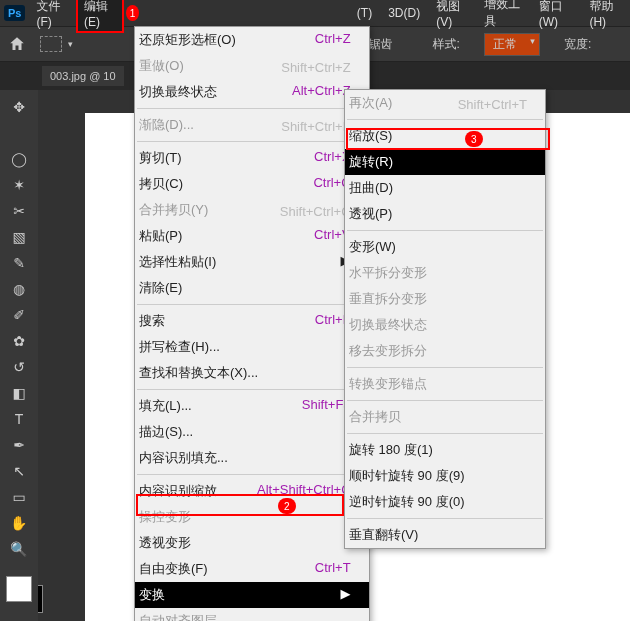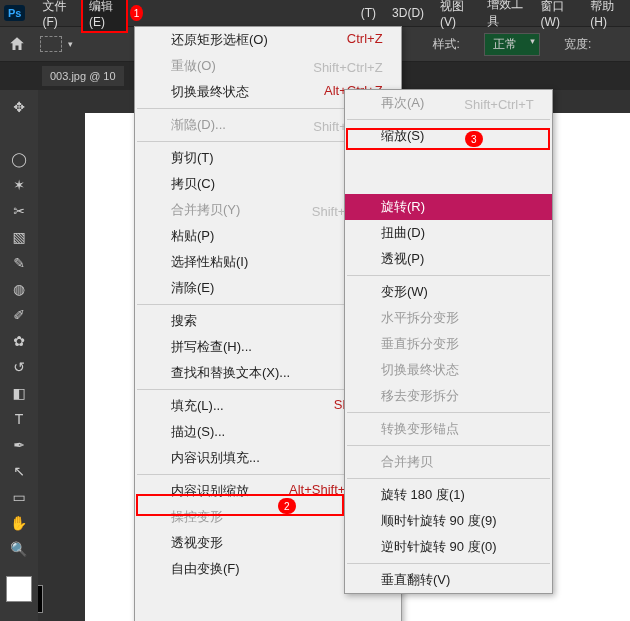--- a/index.html
+++ b/index.html
@@ -1,46 +1,46 @@
 <!DOCTYPE html>
 <html><head>
 <meta charset="utf-8">
 <style>
 * { margin: 0; padding: 0; box-sizing: border-box; font-family: "Microsoft YaHei", sans-serif; }
 body { background: #323232; width: 630px; height: 621px; overflow: hidden; position: relative; }
 
 .menubar { background: #323232; height: 26px; display: flex; align-items: center; padding-left: 4px; font-size: 12px; color: #ddd; }
-.menubar .ps { background: #001e36; color: #31a8ff; font-weight: bold; padding: 2px 4px; border-radius: 3px; margin-right: 9px; font-size: 11px; }
+.menubar .ps { background: #001e36; color: #31a8ff; font-weight: bold; padding: 2px 4px; border-radius: 3px; margin-right: 3px; font-size: 11px; }
 .menubar .mitem { padding: 4px 8px; cursor: default; }
 .menubar .mitem.active { background: #202020; border: 2px solid #ff0000; padding: 2px 6px; }
 .marker1 { background: #ff0000; color: #fff; border-radius: 50%; width: 16px; height: 16px; display: inline-flex; align-items: center; justify-content: center; font-size: 10px; margin-left: 2px; }
 
 .toolbar { background: #383838; height: 36px; display: flex; align-items: center; padding-left: 8px; font-size: 12px; color: #ccc; border-top: 1px solid #222; border-bottom: 1px solid #222; }
 .toolbar .home { width: 18px; height: 18px; margin-right: 14px; }
 .toolbar .sel { border: 1px dashed #888; width: 22px; height: 16px; margin-right: 6px; }
 .toolbar .dd { font-size: 9px; margin-right: 12px; }
 .toolbar .txt { margin: 0 20px; }
-.toolbar .box { background: #14532d; border: 1px solid #555; padding: 2px 22px 2px 8px; margin: 0 4px; position: relative; }
+.toolbar .box { background: #c2410c; border: 1px solid #555; padding: 2px 22px 2px 8px; margin: 0 4px; position: relative; }
 .toolbar .box::after { content: "▾"; position: absolute; right: 4px; font-size: 9px; }
 
 .tabbar { background: #282828; height: 28px; display: flex; align-items: center; padding-left: 42px; font-size: 11px; color: #ccc; }
 .tabbar .tab { padding: 4px 8px; background: #383838; }
 
 .leftbar { position: absolute; left: 0; top: 90px; width: 38px; background: #383838; height: 531px; display: flex; flex-direction: column; align-items: center; padding-top: 4px; }
 .leftbar .tool { width: 28px; height: 24px; margin: 1px 0; display: flex; align-items: center; justify-content: center; color: #ccc; font-size: 14px; }
 .leftbar .swatch { width: 26px; height: 26px; background: #fff; border: 1px solid #888; margin-top: 14px; position: relative; }
 .leftbar .swatch::after { content: ""; position: absolute; width: 26px; height: 26px; background: #000; border: 1px solid #888; left: 8px; top: 8px; z-index: -1; }
 
 .canvas { position: absolute; left: 85px; top: 113px; width: 545px; height: 508px; background: #fff; }
 
 .menu { position: absolute; background: #f0f0f0; border: 1px solid #999; box-shadow: 2px 2px 6px rgba(0,0,0,0.3); font-size: 13px; color: #222; }
-.menu .item { display: flex; justify-content: space-between; padding: 4px 18px 4px 36px; white-space: nowrap; min-width: 200px; }
+.menu .item { display: flex; justify-content: space-between; padding: 4px 18px 4px 4px; white-space: nowrap; min-width: 200px; }
 .menu .item.dis { color: #999; align-items: flex-end; }
-.menu .item.hl { background: #be185d; color: #fff; margin-top: 45px; }
-.menu .item .sc { margin-left: 40px; color: #b91c1c; }
+.menu .item.hl { background: #000000; color: #fff; }
+.menu .item .sc { margin-left: 40px; color: #a21caf; }
 .menu .item.dis .sc { color: #bbb; }
 .menu .item .arrow { margin-left: 30px; }
 .menu .sep { height: 1px; background: #ccc; margin: 3px 2px; }
 
 .menu1 { left: 134px; top: 26px; }
 .menu2 { left: 344px; top: 89px; }
 
 .redbox { position: absolute; border: 2px solid #ff0000; pointer-events: none; }
 .rb2 { left: 136px; top: 494px; width: 208px; height: 22px; }
 .rb3 { left: 346px; top: 128px; width: 204px; height: 22px; }

